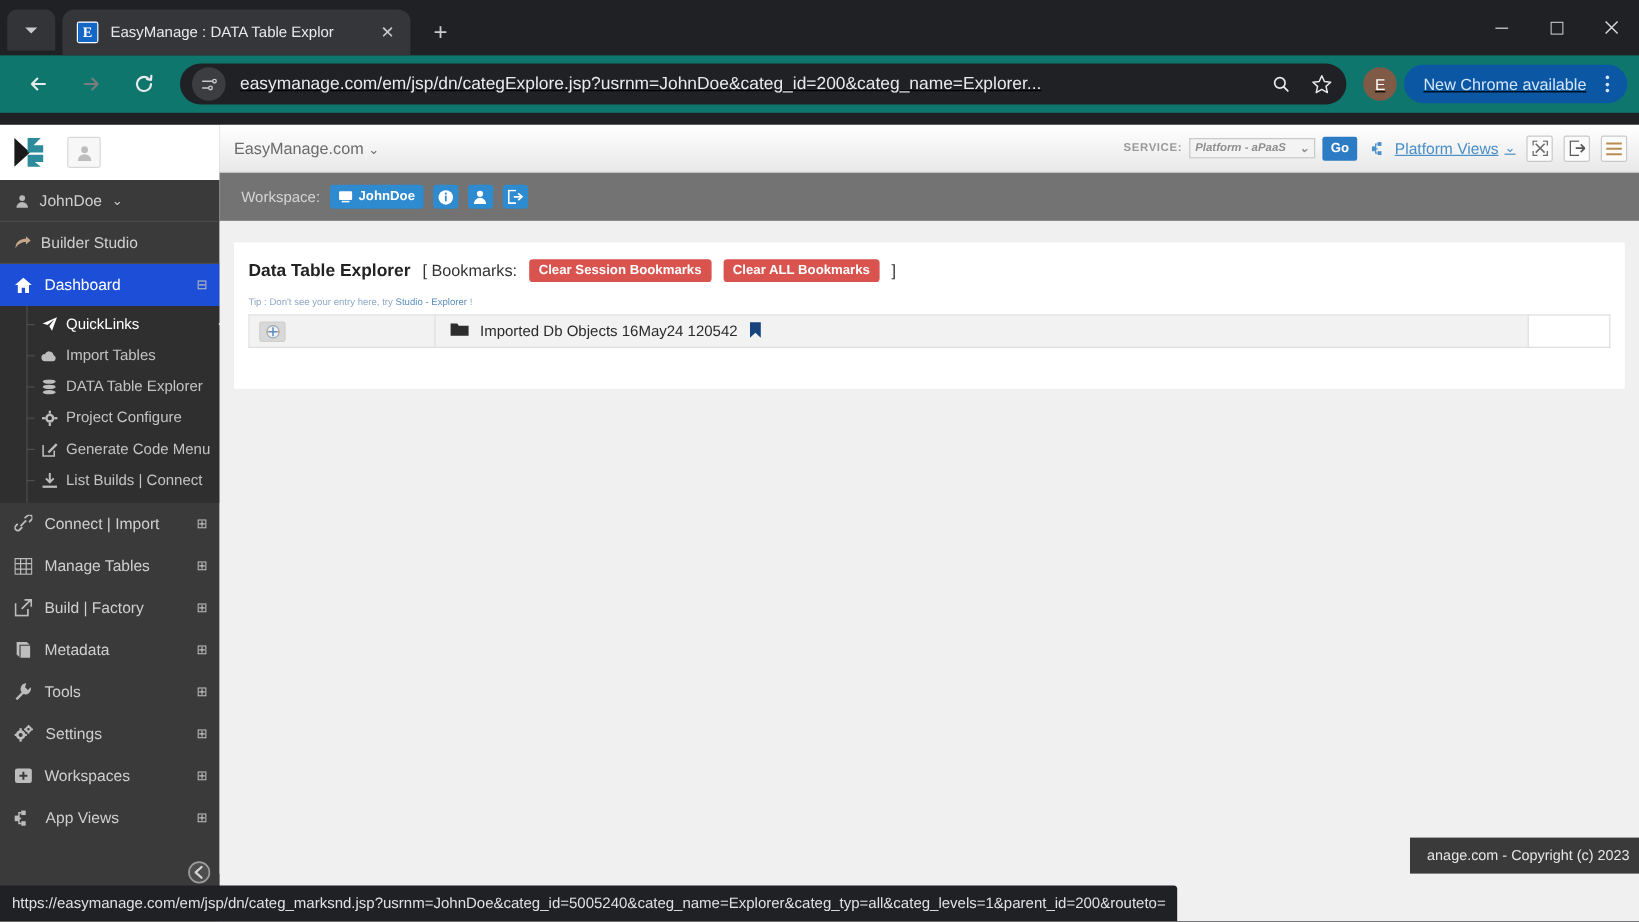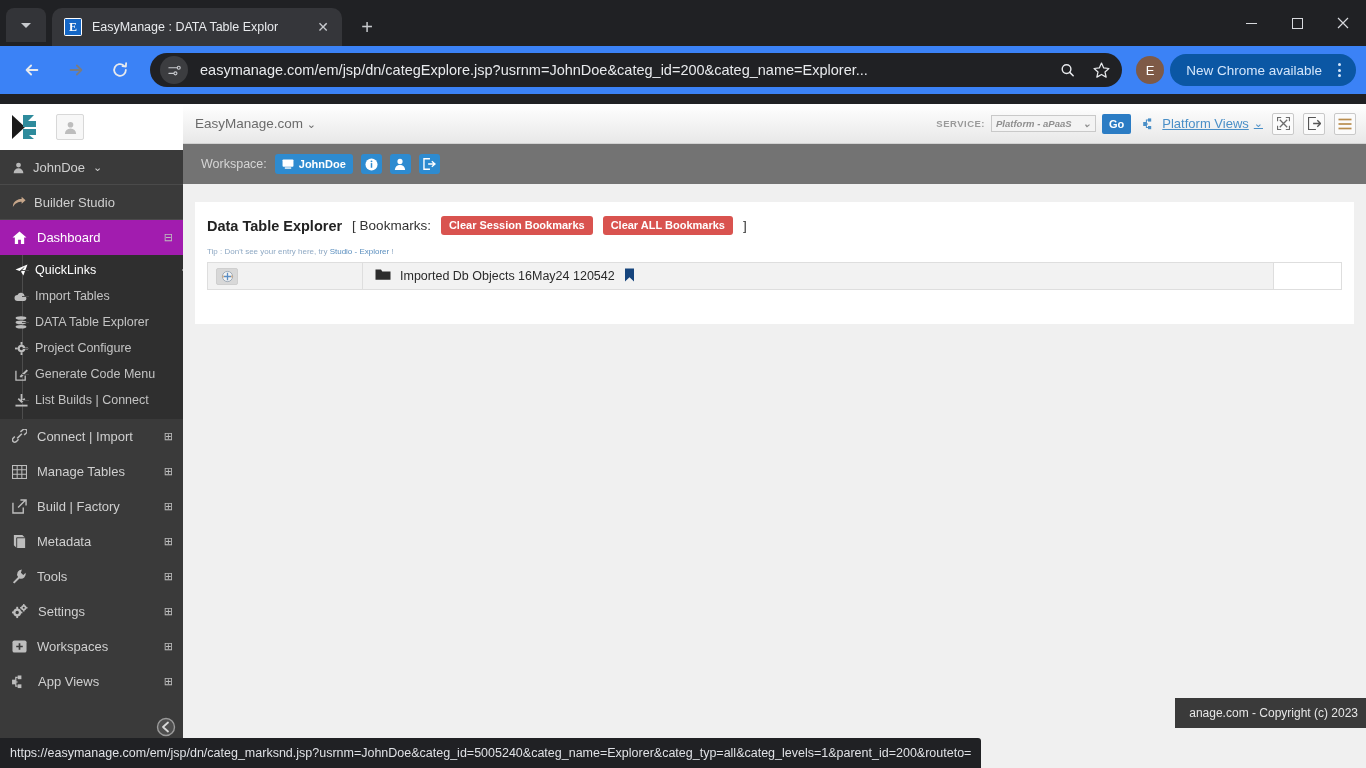--- a/index.html
+++ b/index.html
@@ -61,22 +61,22 @@
   .win-controls {
     position: absolute; right: 0; top: 0; height: 46px;
     display: flex; align-items: center;
   }
   .win-btn {
     width: 46px; height: 46px; display: flex; align-items: center;
     justify-content: center; color: #d7d9dd; cursor: pointer;
   }
 
   .toolbar {
-    height: 48px; background: #3b82f6;
-    display: flex; align-items: center; padding: 0 10px;
+    height: 48px; background: #0f766e;
+    display: flex; align-items: center; padding: 0 10px; text-decoration: underline;
   }
   .nav-btn {
     width: 34px; height: 34px; margin: 0 5px;
     display: flex; align-items: center; justify-content: center;
     border-radius: 50%; cursor: pointer;
   }
   .nav-btn svg { fill: none; stroke: #e8eaed; stroke-width: 2; }
   .nav-btn.disabled svg { stroke: #7a7c80; }
   .omnibox {
     flex: 1; height: 34px; background: #202124; border-radius: 17px;
@@ -143,32 +143,32 @@
   .side-studio {
     height: 35px; display: flex; align-items: center; gap: 8px;
     padding: 0 12px; color: #cfcfcf; font-size: 13px;
     border-bottom: 1px solid #4a4a4a; cursor: pointer;
   }
   .side-section {
     height: 35px; display: flex; align-items: center; gap: 10px;
     padding: 0 12px; color: #cfcfcf; font-size: 13px; cursor: pointer;
     position: relative;
   }
-  .side-section.active { background: #a21caf; color: #ffffff; }
+  .side-section.active { background: #1d4ed8; color: #ffffff; }
   .side-section .expander {
     position: absolute; right: 10px; color: #bdbdbd; font-size: 11px;
   }
   .sub-wrap { background: #2f2f2f; padding: 2px 0 6px 0; position: relative; }
   .sub-wrap:before {
     content: ""; position: absolute; left: 22px; top: 0; bottom: 0;
     width: 1px; background: #4d4d4d;
   }
   .sub-item {
     height: 26px; display: flex; align-items: center; gap: 7px;
-    padding-left: 14px; color: #c3c3c3; font-size: 12.5px;
+    padding-left: 34px; color: #c3c3c3; font-size: 12.5px;
     cursor: pointer; position: relative;
   }
   .sub-item:before {
     content: ""; position: absolute; left: 22px; top: 13px;
     width: 7px; height: 1px; background: #4d4d4d;
   }
   .sub-item.selected { color: #ffffff; }
   .sub-item.selected .caret-mark {
     position: absolute; right: -6px; top: 7px;
     width: 0; height: 0; border-top: 6px solid transparent;

